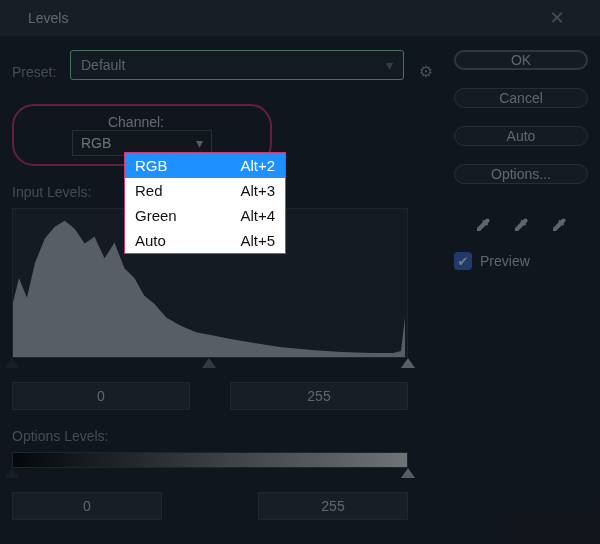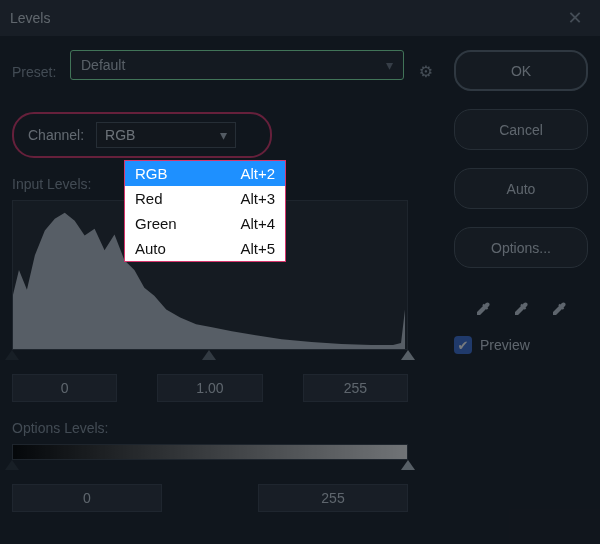--- a/index.html
+++ b/index.html
@@ -1,35 +1,35 @@
 <!DOCTYPE html>
 <html><head>
 <meta charset="utf-8">
 <style>
   * { box-sizing: border-box; font-family: "Segoe UI", Tahoma, sans-serif; }
   html, body { margin: 0; padding: 0; }
   body { width: 600px; height: 544px; background: #1a2028; overflow: hidden; color: #9aa3ad; font-size: 14px; position: relative; }
 
   .modal-overlay { position: absolute; inset: 0; background: rgba(10,14,20,0.55); }
 
-  .titlebar { position: relative; height: 36px; background: #2a323c; display: flex; align-items: center; padding: 0 10px; gap: 21px; }
+  .titlebar { position: relative; height: 36px; background: #2a323c; display: flex; align-items: center; padding: 0 28px; gap: 21px; }
   .titlebar .title { color: #c9d1d9; font-size: 14px; }
   .titlebar .close { margin-left: auto; width: 30px; text-align: center; color: #8d99a6; font-size: 18px; }
 
   .body { position: relative; padding: 14px 12px 0 12px; display: flex; }
   .left { flex: 1; }
   .right { width: 150px; padding-left: 16px; }
 
   .row { display: flex; align-items: flex-end; margin-bottom: 8px; }
   .preset-label { width: 58px; color: #8895a2; }
   .preset-select { flex: 1; height: 30px; border: 1px solid #86efac; border-radius: 3px; display: flex; align-items: center; padding: 0 10px; color: #b9c3cd; background: #222932; margin-right: 10px; }
   .preset-select .chev { margin-left: auto; color: #6d7986; }
   .gear { width: 24px; text-align: center; color: #8d99a6; font-size: 16px; position: relative; top: 1px; }
 
-  .channel-wrap { position: relative; margin-top: 24px; border: 2px solid #d7356c; border-radius: 22px; padding: 8px 14px; display: inline-flex; align-items: center; width: 260px; }
+  .channel-wrap { position: relative; margin-top: 16px; border: 2px solid #d7356c; border-radius: 22px; padding: 8px 14px; display: inline-flex; align-items: center; width: 260px; flex-direction: column; }
   .channel-label { color: #cfd8e2; margin-right: 12px; }
   .channel-select { width: 140px; height: 26px; background: #1d2329; border: 1px solid #4b5560; display: flex; align-items: center; padding: 0 8px; color: #e3e9f1; font-size: 14px; }
   .channel-select .chev { margin-left: auto; color: #aeb8c4; }
 
   .dropdown { position: absolute; top: 46px; left: 110px; width: 162px; background: #ffffff; border: 1.5px solid #d7356c; z-index: 50; }
   .dd-item { display: flex; padding: 4px 10px; font-size: 15px; color: #111; }
   .dd-item .shortcut { margin-left: auto; color: #111; }
   .dd-item.sel { background: #1e90ff; color: #fff; }
   .dd-item.sel .shortcut { color: #fff; }
 
@@ -47,21 +47,21 @@
   .val-box { flex: 1; height: 28px; background: #2a323c; border: 1px solid #3a4450; display: flex; align-items: center; justify-content: center; color: #c5cfd9; }
 
   .gradient { width: 396px; height: 16px; background: linear-gradient(to right,#000,#eee); border: 1px solid #39424d; }
   .out-rail { position: relative; width: 396px; height: 14px; }
   .out-rail .oleft { position: absolute; left: -7px; top: 0; border-left: 7px solid transparent; border-right: 7px solid transparent; border-bottom: 10px solid #2b333d; width:0; height:0; }
   .out-rail .oright { position: absolute; right: -7px; top: 0; border-left: 7px solid transparent; border-right: 7px solid transparent; border-bottom: 10px solid #b6c0cb; width:0; height:0; }
   .out-row { display: flex; gap: 40px; margin-top: 10px; width: 396px; }
   .out-row .val-box:first-child { margin-right: auto; max-width: 150px; }
   .out-row .val-box:last-child { margin-left: auto; max-width: 150px; }
 
-  .btn { height: 41px; border: 1px solid #4a5560; border-radius: 17px; display: flex; align-items: center; justify-content: center; color: #c5cfd9; margin-bottom: 18px; background: #242b33; }
+  .btn { height: 20px; border: 1px solid #4a5560; border-radius: 17px; display: flex; align-items: center; justify-content: center; color: #c5cfd9; margin-bottom: 18px; background: #242b33; }
   .btn.primary { border: 2px solid #5e6b78; }
   .eyedrops { display: flex; gap: 20px; justify-content: center; margin: 32px 0 18px; color: #c5cfd9; }
   .eyedrop-icon { width: 18px; height: 18px; }
   .preview { display: flex; align-items: center; gap: 8px; color: #c5cfd9; }
   .checkbox { width: 18px; height: 18px; border-radius: 4px; background: #3d6fd4; display: flex; align-items: center; justify-content: center; color: #fff; font-size: 13px; }
 </style>
 </head>
 <body>
 
 <div class="titlebar">
@@ -116,21 +116,20 @@
         <path fill="#b6bec9" d="M0,150 L0,95 L6,70 L14,90 L22,55 L32,30 L42,18 L52,12 L62,20 L72,35 L82,28 L92,50 L102,34 L112,60 L122,70 L132,88 L142,96 L154,110 L168,118 L184,125 L200,128 L220,132 L244,136 L270,140 L300,143 L330,145 L360,146 L382,146 L390,144 L394,110 L394,150 Z"></path>
       </svg>
     </div>
     <div class="slider-rail">
       <div class="tri shadow"></div>
       <div class="tri mid"></div>
       <div class="tri high"></div>
     </div>
     <div class="val-row">
       <div class="val-box">0</div>
-      <div class="val-box">1.00</div>
       <div class="val-box">255</div>
     </div>
 
     <div class="section-label">Options Levels:</div>
     <div class="gradient"></div>
     <div class="out-rail">
       <div class="oleft"></div>
       <div class="oright"></div>
     </div>
     <div class="out-row">

